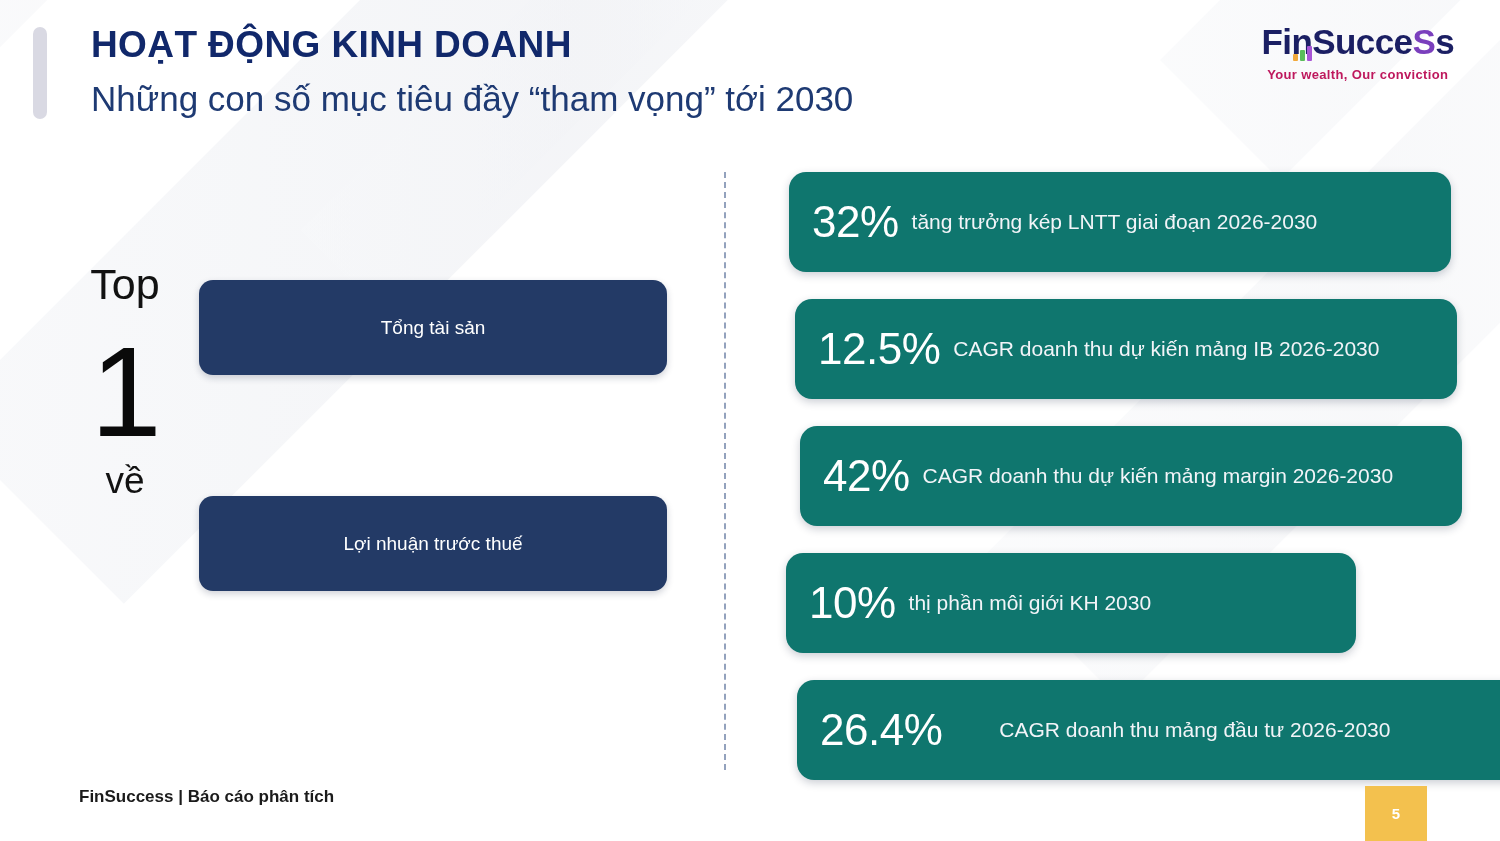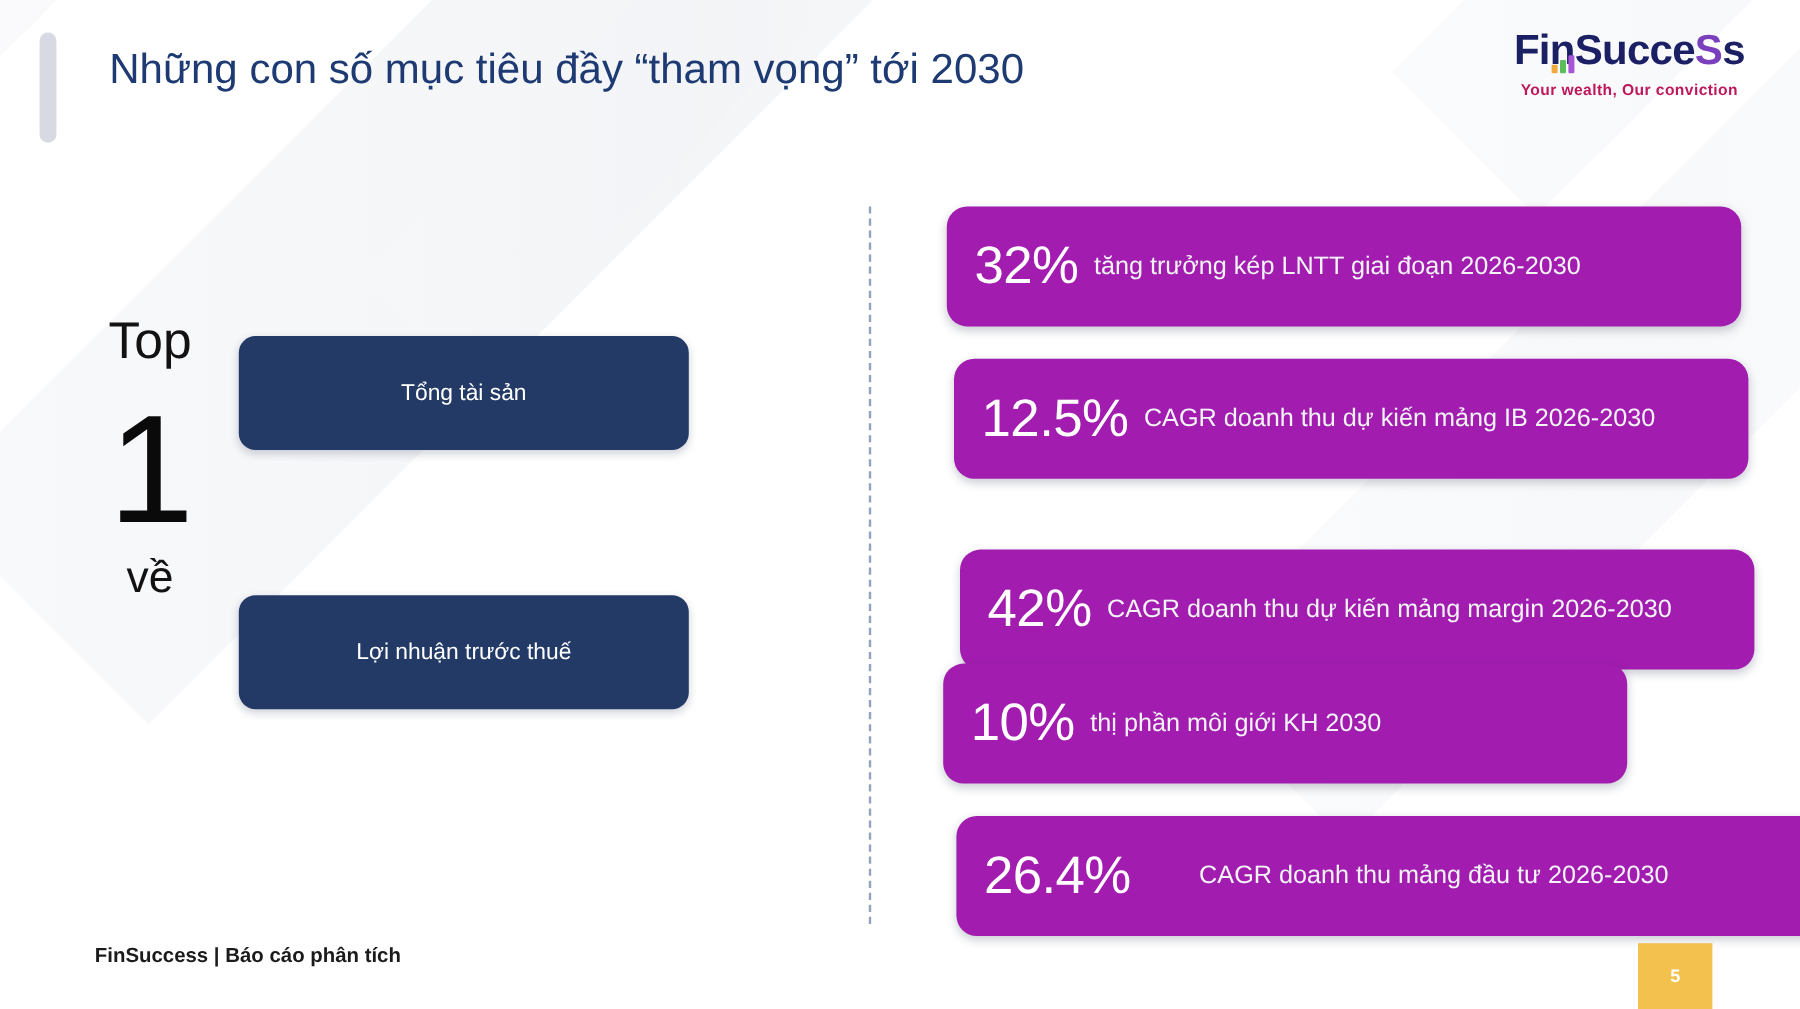--- a/index.html
+++ b/index.html
@@ -72,56 +72,56 @@
   #left-col { position:absolute; left:0; top:170px; width:700px; height:600px; }
   #top-rank { position:absolute; left:55px; top:93px; width:140px; text-align:center; }
   #top-rank-label { font-size:43px; color:#121212; line-height:1; font-weight:400; }
   #top-rank-number {
     font-size:128px; color:#0a0a0a; line-height:1;
     font-weight:400; margin-top:22px; letter-spacing:-2px;
   }
   #top-rank-suffix { font-size:37px; color:#121212; line-height:1; font-weight:400; margin-top:6px; }
 
   .metric-box {
-    position:absolute; left:199px; width:375px; height:95px;
+    position:absolute; left:199px; width:468px; height:95px;
     background:#233a66; border-radius:14px;
     display:flex; align-items:center; justify-content:center;
     box-shadow:0 3px 7px rgba(20,30,60,.20);
   }
   .metric-box-label { color:#ffffff; font-size:19px; font-weight:400; }
   #metric-box-assets { top:110px; }
   #metric-box-profit { top:326px; }
 
   
   #divider {
     position:absolute; left:724px; top:172px;
     width:0; height:598px;
     border-left:2px dashed #93a2bd;
   }
 
   
   #targets { position:absolute; left:786px; top:172px; width:680px; }
   .target-card {
     position:absolute;
-    background:#a21caf; border-radius:17px;
+    background:#0f766e; border-radius:17px;
     box-shadow:0 3px 8px rgba(20,30,60,.22);
     display:flex; align-items:center;
     padding-left:23px;
   }
   .target-value {
     color:#ffffff; font-size:44px; font-weight:300;
     letter-spacing:-.5px; line-height:1; white-space:nowrap;
   }
   .target-desc {
     color:#f2f4f8; font-size:21px; font-weight:400;
     margin-left:13px; line-height:1.15; white-space:nowrap;
   }
   #target-card-0 { left:3px;  top:0px;   width:662px; height:100px; }
   #target-card-1 { left:9px;  top:127px; width:662px; height:100px; }
-  #target-card-2 { left:14px; top:254px; width:662px; height:100px;margin-top:32px; }
+  #target-card-2 { left:14px; top:254px; width:662px; height:100px; }
   #target-card-3 { left:0px;  top:381px; width:570px; height:100px; }
   #target-card-4 { left:11px; top:508px; width:776px; height:100px;gap:44px; }
 
   
   #footer-text {
     position:absolute; left:79px; top:787px;
     font-size:17px; font-weight:bold; color:#1b1b1b;
     white-space:nowrap;
   }
   #page-badge {
@@ -142,20 +142,21 @@
 
     <div class="band b3"></div>
     <div class="band b4"></div>
     <div class="band b5"></div>
     <div class="band b6"></div>
   </div>
 
   <div id="header">
     <div id="title-accent-bar"></div>
     <div id="title-block">
+      <div id="page-title">HOẠT ĐỘNG KINH DOANH</div>
       <div id="page-subtitle">Những con số mục tiêu đầy “tham vọng” tới 2030</div>
     </div>
 
     <div id="logo">
       <div id="logo-wordmark"><span>FinSucce</span><span class="accent-s">S</span><span>s</span>
         <span id="logo-bars">
           <i class="bar-o"></i>
             <i class="bar-g"></i>
             <i class="bar-p"></i>
         </span>

